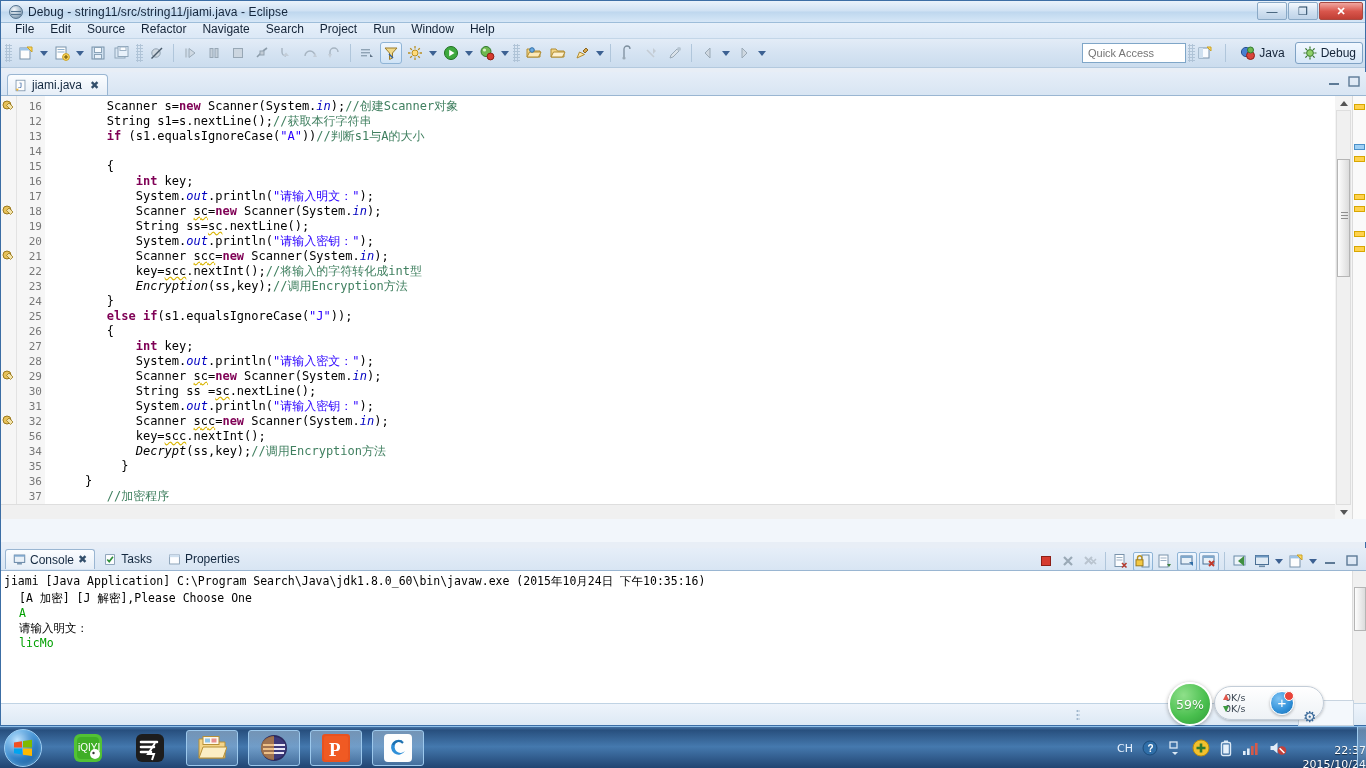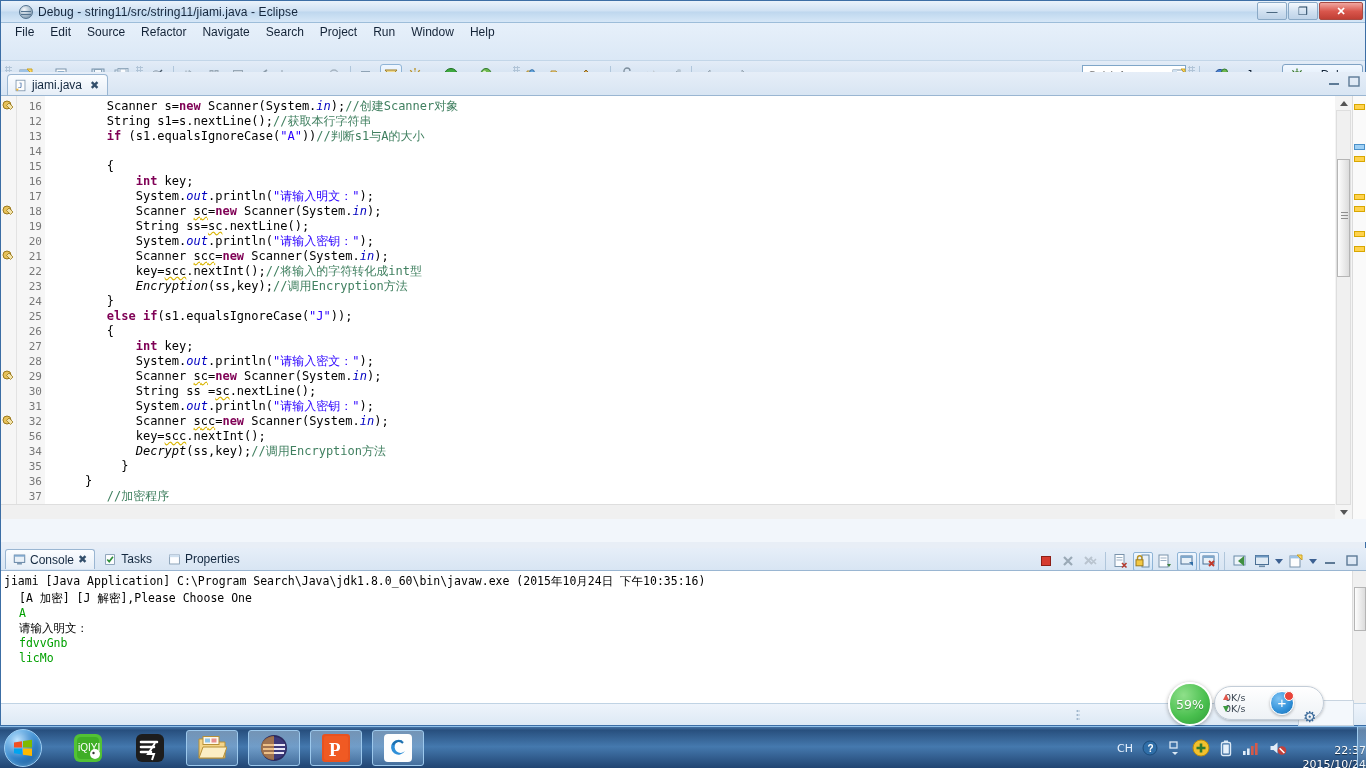--- a/index.html
+++ b/index.html
@@ -23,21 +23,21 @@
   
   .win {
     position:absolute; left:0; top:0; width:1366px; height:726px;
     background:#e8eef6;
     border:1px solid #3c6ea5;
   }
   .titlebar {
     height:22px; position:relative;
     background:linear-gradient(180deg,#e9f2fb 0%, #cfe1f3 48%, #bed7ee 52%, #d6e7f7 100%);
     border-bottom:1px solid #9dbdd9;
-    display:flex; align-items:center; padding-left:18px;
+    display:flex; align-items:center; padding-left:8px;
   }
   .title-ico {
     width:14px; height:14px; margin-right:5px; border-radius:50%;
     background:radial-gradient(circle at 35% 30%, #f3f7fb, #9fb4c6 60%, #6d8499);
     border:1px solid #54738f; position:relative;
   }
   .title-ico:after{
     content:""; position:absolute; left:1px; right:1px; top:5px; height:1px;
     background:#54738f; box-shadow:0 3px 0 #54738f;
   }
@@ -50,21 +50,21 @@
     font-size:11px; color:#21425f;
   }
   .wbtn.close {
     width:44px; border-color:#a84a43;
     background:linear-gradient(180deg,#f0a7a0,#d9564c 52%,#c03f35);
     color:#fff; font-weight:bold;
   }
 
   
   .menubar {
-    height:38px; display:flex; align-items:flex-start; gap:0;
+    height:16px; display:flex; align-items:flex-end; gap:0;
     background:linear-gradient(180deg,#e7f0fa,#dbe8f6);
     border-bottom:1px solid #c3d6e8; padding-left:6px;
   }
   .menu-item { padding:2px 8px; font-size:12px; color:#132337; }
 
   
   .toolbar {
     height:29px; display:flex; align-items:center;
     background:linear-gradient(180deg,#e3ecf7 0%, #d5e3f2 50%, #cbdcee 100%);
     border-bottom:1px solid #b3c9de; padding-left:2px; position:relative;
@@ -90,21 +90,21 @@
   .ic { width:16px; height:16px; display:block; }
 
   
   .qa-wrap { position:absolute; right:168px; top:4px; display:flex; align-items:center; }
   .qa-box {
     width:104px; height:20px; background:#fff; border:1px solid #7fa6c8;
     font-size:11px; color:#5c6b7a; padding:2px 5px; line-height:16px;
   }
   .persp { position:absolute; right:2px; top:3px; display:flex; align-items:center; gap:4px; }
   .persp-btn {
-    height:22px; display:flex; align-items:center; gap:16px; padding:0 6px;
+    height:22px; display:flex; align-items:center; gap:3px; padding:0 6px;
     border-radius:3px; font-size:12px; color:#132337;
   }
   .persp-btn.active { border:1px solid #7fa2c4; background:linear-gradient(180deg,#f2f8ff,#d7e7f8); }
 
   
   .editor-area { position:absolute; left:0; top:71px; width:1366px; height:470px; background:#f2f6fb; }
   .tabrow { height:23px; position:relative; background:linear-gradient(180deg,#e6eef8,#d8e5f3); }
   .etab {
     position:absolute; left:6px; top:2px; height:21px; padding:0 8px 0 6px;
     display:flex; align-items:center; gap:5px;
@@ -726,21 +726,20 @@
           </div>
         </div>
       </div>
 
       <div class="cbody">
         <div class="claunch">jiami [Java Application] C:\Program Search\Java\jdk1.8.0_60\bin\javaw.exe (2015年10月24日 下午10:35:16)</div>
         <div class="cout" id="console-out">
             <div class="blk">[A 加密] [J 解密],Please Choose One</div>
             <div class="in">A</div>
             <div class="blk">请输入明文：</div>
-            <div class="in">fdvvGnb</div>
             <div class="in">licMo</div>
           </div>
         <div class="c-scroll">
           <div class="c-thumb"></div>
         </div>
       </div>
     </div>
 
     <div class="statusbar">
       <div class="status-grip"></div>

